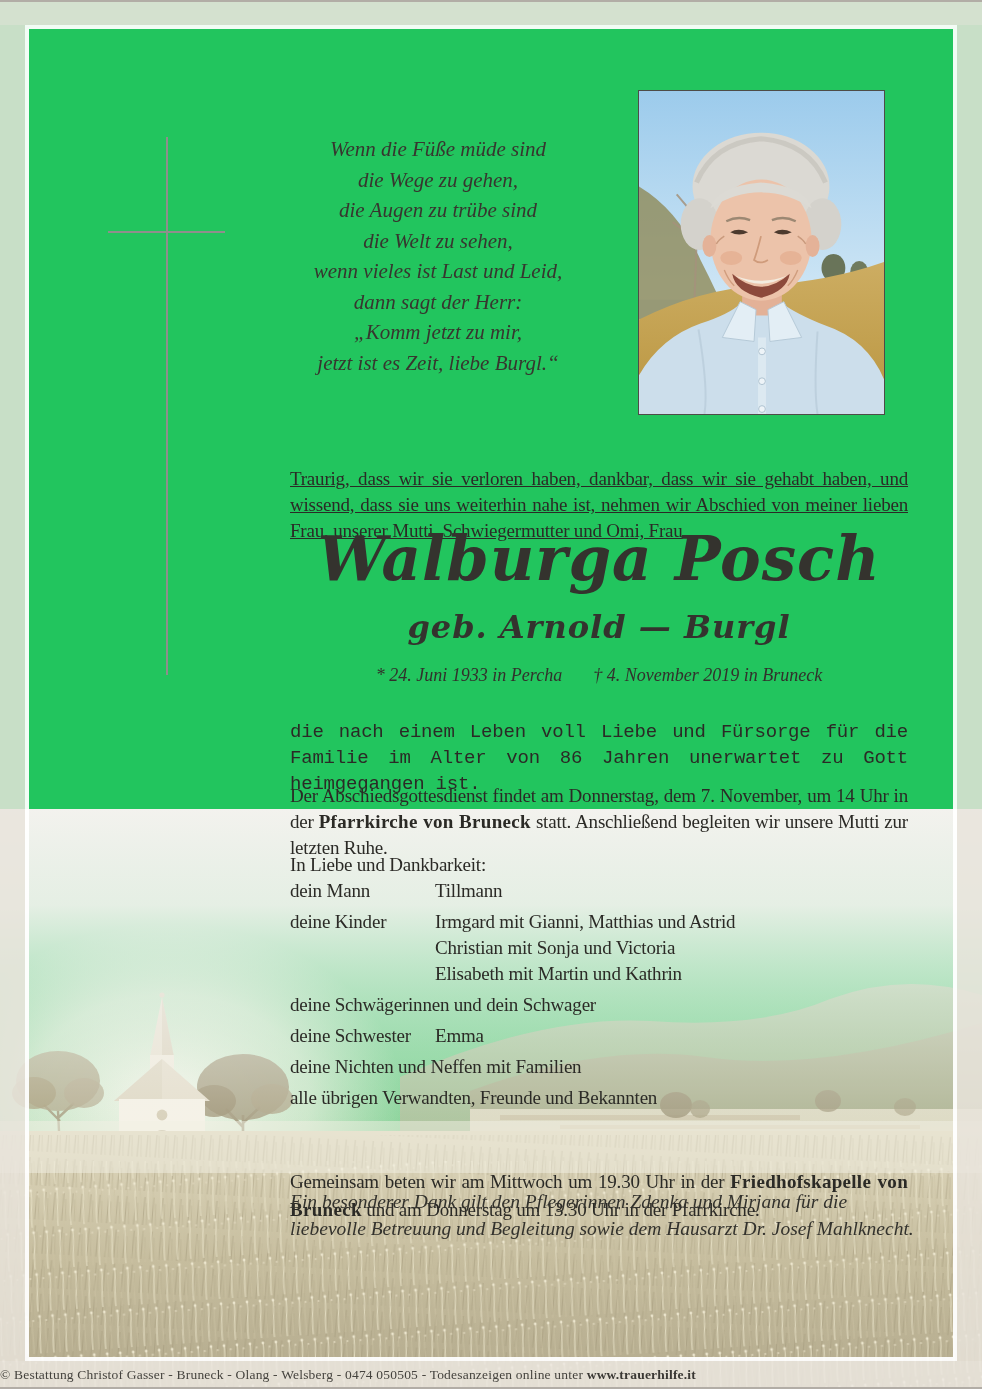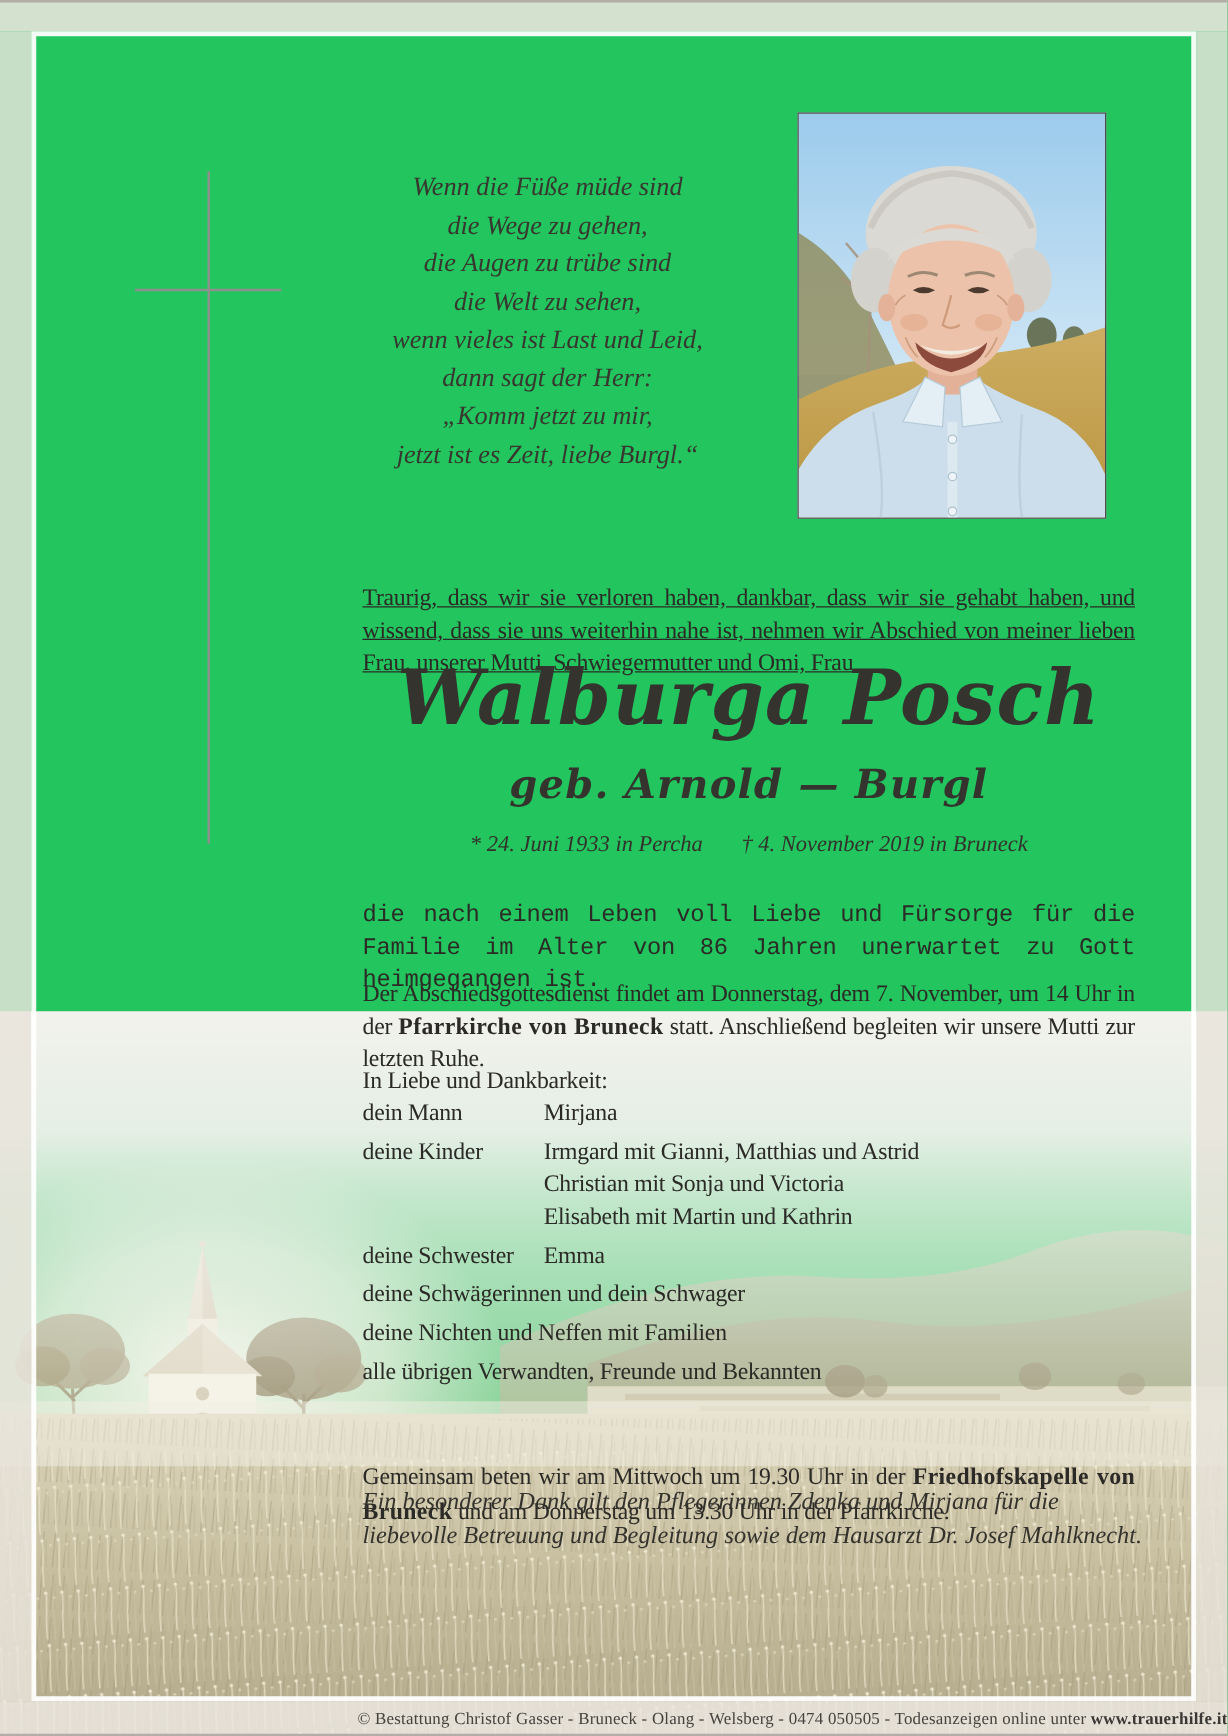--- a/index.html
+++ b/index.html
@@ -19,21 +19,21 @@
   .margin-top{position:absolute;left:0;top:0;width:100%;height:25px;background:rgba(232,227,219,.9);z-index:5;}
   .margin-left{position:absolute;left:0;top:25px;bottom:28px;width:25px;background:rgba(232,227,219,.84);z-index:5;}
   .margin-right{position:absolute;right:0;top:25px;bottom:28px;width:25px;background:rgba(232,227,219,.84);z-index:5;}
   .frame{position:absolute;left:25px;right:25px;top:25px;bottom:28px;border:4px solid rgba(255,255,255,.94);z-index:6;pointer-events:none;}
   .edge-top{position:absolute;left:0;top:0;width:100%;height:2px;background:#b2ada6;z-index:8;}
   .edge-bottom{position:absolute;left:0;bottom:0;width:100%;height:2px;background:#b2ada6;z-index:8;}
   
   .footer-strip{
     position:absolute;left:0;bottom:0;width:100%;height:28px;z-index:7;
     background:rgba(236,232,224,.85);
-    display:flex;align-items:center;justify-content:flex-end;
+    display:flex;align-items:center;justify-content:flex-start;
     font-size:13.5px;color:#45433e;letter-spacing:.2px;
   }
   .footer-strip b{font-weight:bold;color:#3a3834;}
   
   .cross-v{position:absolute;left:166px;top:137px;width:2px;height:538px;background:#8f8f8c;z-index:3;}
   .cross-h{position:absolute;left:108px;top:231px;width:117px;height:2px;background:#8f8f8c;z-index:3;}
   
   .photo{
     position:absolute;left:638px;top:90px;width:247px;height:325px;z-index:3;
     border:1px solid #4e4c48;box-sizing:border-box;background:#b9d7ee;
@@ -252,41 +252,41 @@
   <p class="abs bodytext p-service">
     <span>Der Abschiedsgottesdienst findet am Donnerstag, dem 7. November, um 14 Uhr in der </span><strong>Pfarrkirche von Bruneck</strong><span> statt. Anschließend begleiten wir unsere Mutti zur letzten Ruhe.</span>
   </p>
 
   <div class="abs bodytext closing">In Liebe und Dankbarkeit:</div>
 
   <div class="abs bodytext family">
     <div class="frow">
       <div class="flabel">dein Mann</div>
       <div class="fvals">
-          <div>Mirjana</div>
+          <div>Tillmann</div>
         </div>
     </div>
     <div class="frow">
       <div class="flabel">deine Kinder</div>
       <div class="fvals">
         <div>Irmgard mit Gianni, Matthias und Astrid</div>
         <div>Christian mit Sonja und Victoria</div>
         <div>Elisabeth mit Martin und Kathrin</div>
       </div>
     </div>
     <div class="frow">
+      <div>deine Schwägerinnen und dein Schwager</div>
+    </div>
+    <div class="frow">
       <div class="flabel">deine Schwester</div>
       <div class="fvals">
           <div>Emma</div>
         </div>
     </div>
     <div class="frow">
-      <div>deine Schwägerinnen und dein Schwager</div>
-    </div>
-    <div class="frow">
       <div>deine Nichten und Neffen mit Familien</div>
     </div>
     <div class="frow">
       <div>alle übrigen Verwandten, Freunde und Bekannten</div>
     </div>
   </div>
 
 
   <p class="abs bodytext p-prayer">
     <span>Gemeinsam beten wir am Mittwoch um 19.30 Uhr in der </span><strong>Friedhofskapelle von Bruneck</strong><span> und am Donnerstag um 13.30 Uhr in der Pfarrkirche.</span>

